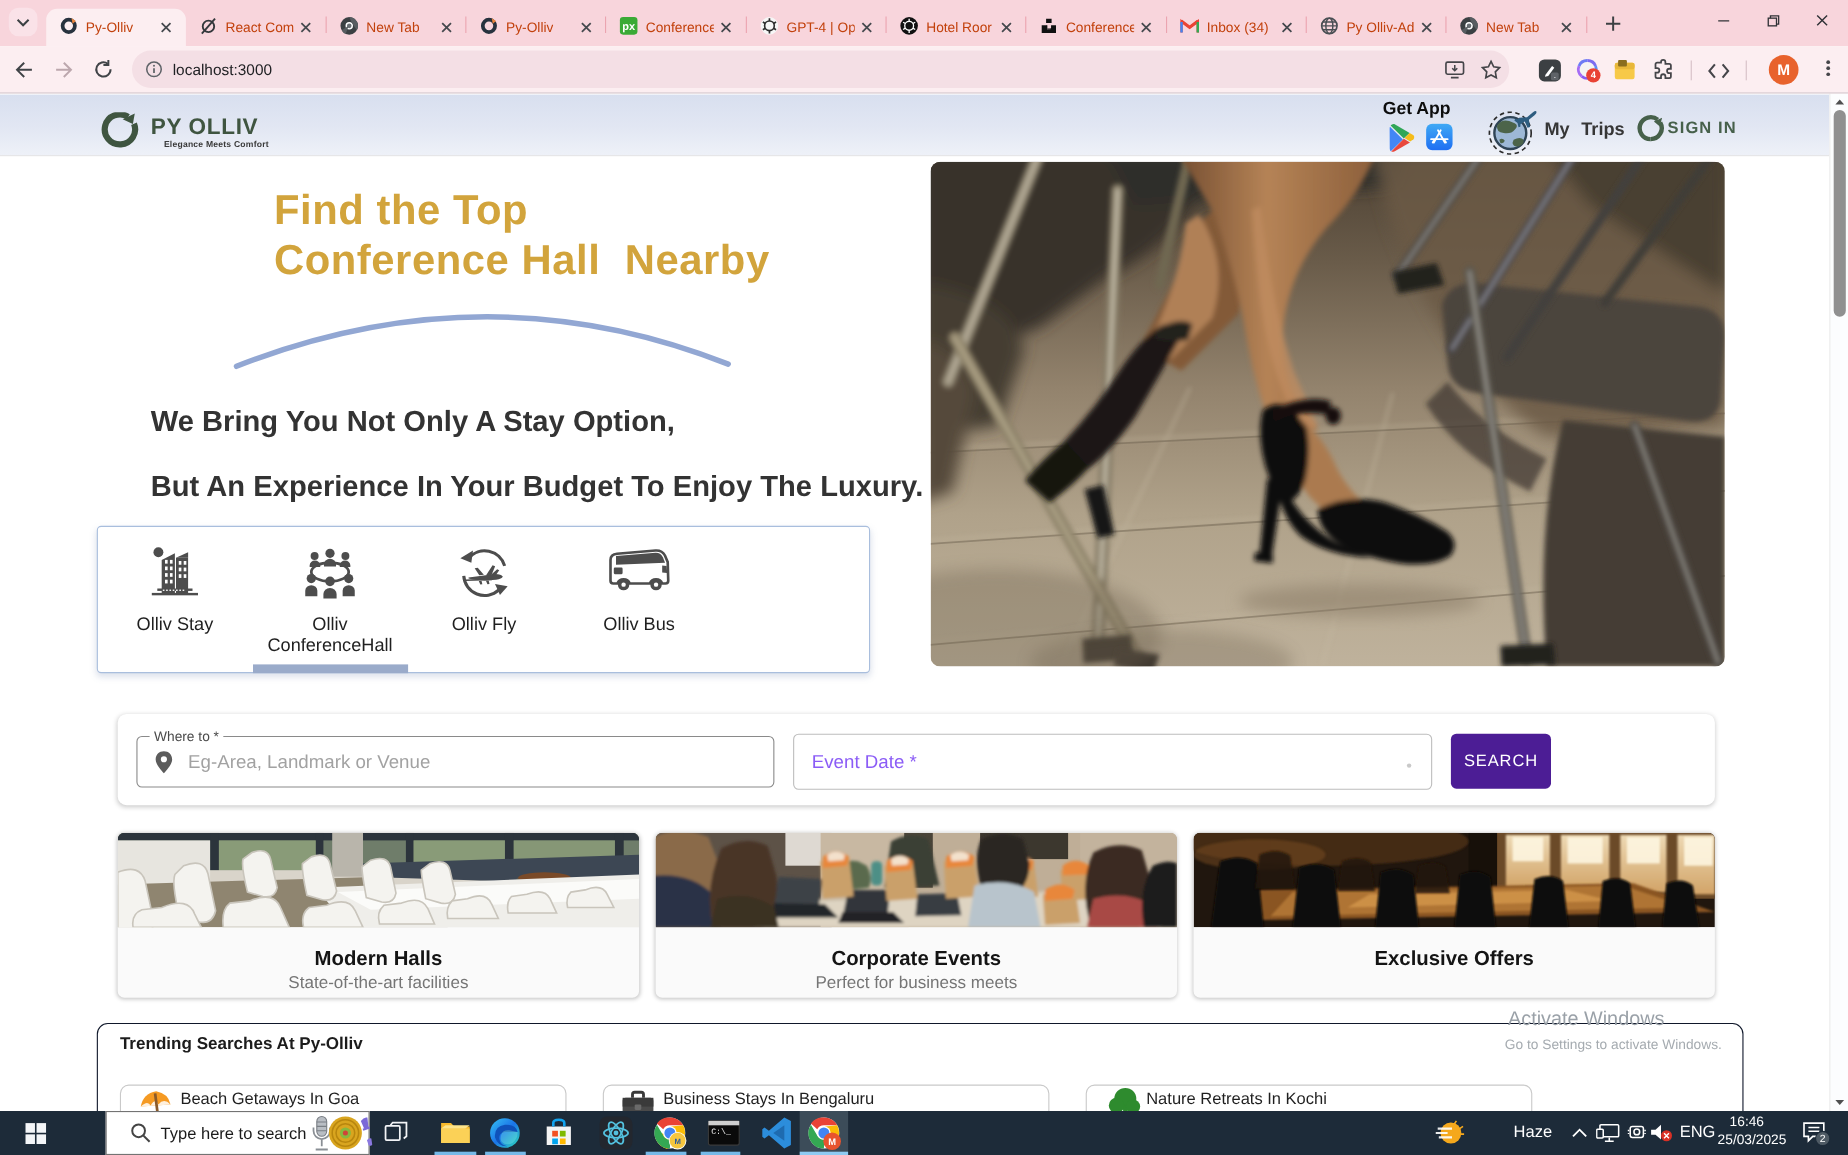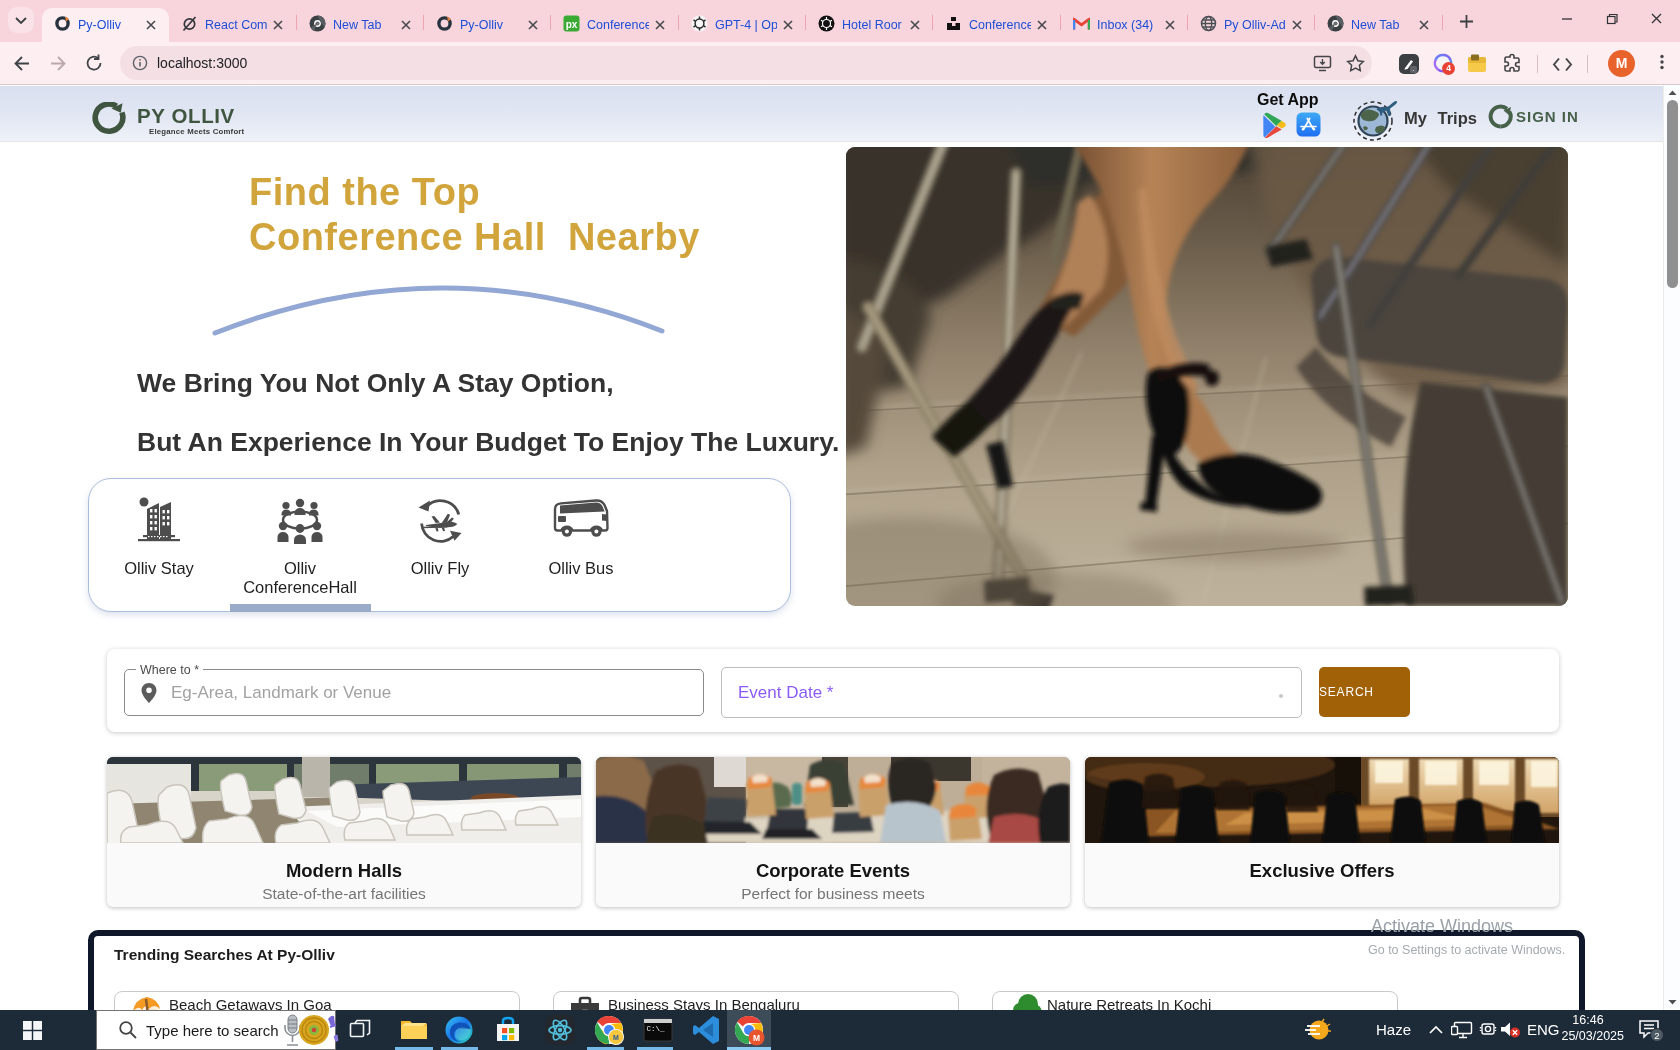--- a/index.html
+++ b/index.html
@@ -2,21 +2,21 @@
 <html><head>
 <meta charset="utf-8">
 <style>
 * { margin:0; padding:0; box-sizing:border-box; }
 html,body { width:1680px; height:1050px; overflow:hidden; }
 body { font-family:"Liberation Sans", sans-serif; position:relative; background:#fff; }
 .abs { position:absolute; }
 
 
 #tabbar { position:absolute; left:0; top:0; width:1680px; height:42px; background:#f8d5dc; }
-.tab { position:absolute; top:8px; height:34px; border-radius:10px 10px 0 0; font-size:12.5px; color:#1d4ed8; }
+.tab { position:absolute; top:8px; height:34px; border-radius:10px 10px 0 0; font-size:12.5px; color:#c2410c; }
 .tab.active { background:#fceef1; }
 .tab .fav { position:absolute; left:12px; top:7px; width:17px; height:17px; }
 .tab .ttl { position:absolute; left:36px; top:10px; white-space:nowrap; overflow:hidden; max-width:62px; }
 .tab .x { position:absolute; right:10px; top:9px; width:16px; height:16px; color:#45494e; }
 .tabdiv { position:absolute; top:15px; width:1px; height:15px; background:#eba4b0; }
 #chevbtn { position:absolute; left:8px; top:7px; width:26px; height:26px; border-radius:9px; background:#fae2e8; }
 .winctl { position:absolute; top:0; width:45px; height:40px; color:#303236; text-align:center; line-height:40px; font-size:14px; }
 
 #toolbar { position:absolute; left:0; top:42px; width:1680px; height:43px; background:#fceef1; border-bottom:1px solid #d5c9cd; }
 #omni { position:absolute; left:120px; top:46px; width:1252px; height:34px; border-radius:17px; background:#f4dfe5; }
@@ -30,46 +30,46 @@
 #scrollthumb { position:absolute; left:3px; top:15px; width:11px; height:188px; background:#909090; border-radius:6px; }
 
 
 #herotitle { position:absolute; left:249px; top:170px; font-size:38px; line-height:45px; font-weight:bold; color:#d2a43c; letter-spacing:0.5px;}
 #sub1 { position:absolute; left:137px; top:368px; font-size:26.5px; font-weight:bold; color:#333; }
 #sub2 { position:absolute; left:137px; top:427px; font-size:26.5px; font-weight:bold; color:#333; }
 #heroimg { position:absolute; left:846px; top:147px; width:722px; height:459px; border-radius:9px; overflow:hidden; }
 
 
 #tabcard { position:absolute; left:88px; top:478px; width:703px; height:134px; background:#fff;
-  border:1px solid #a9bedd; border-radius:23px; box-shadow:0 3px 6px rgba(120,140,180,0.25); }
+  border:1px solid #a9bedd; border-radius:4px; box-shadow:0 3px 6px rgba(120,140,180,0.25); }
 .svctab { position:absolute; top:0; width:140px; height:134px; text-align:center; }
 .svctab .lbl { position:absolute; top:80px; width:100%; font-size:16.5px; color:#1f1f1f; line-height:19px; }
 .svctab svg { position:absolute; top:16px; left:50%; transform:translateX(-50%); }
 #tabind { position:absolute; left:141px; top:125px; width:141px; height:8px; background:#9aabca; }
 
 
 #searchcard { position:absolute; left:107px; top:649px; width:1452px; height:83px; background:#fff; border-radius:8px;
   box-shadow:0 1px 5px rgba(0,0,0,0.22); }
 #inp1 { position:absolute; left:124px; top:669px; width:580px; height:47px; border:1px solid #8a8a8a; border-radius:5px; }
 #inp1 .flabel { position:absolute; left:11px; top:-7px; background:#fff; padding:0 4px; font-size:12.5px; color:#4a4a4a; }
 #inp1 .ph { position:absolute; left:46px; top:13px; font-size:17px; color:#a2a2a2; }
 #inp2 { position:absolute; left:721px; top:667px; width:581px; height:51px; border:1px solid #bdbdbd; border-radius:5px; }
 #inp2 .ph { position:absolute; left:16px; top:15px; font-size:17px; color:#8b5cf6; }
-#searchbtn { position:absolute; left:1319px; top:667px; width:91px; height:50px; background:#a16207; border-radius:5px;
-  color:#fff; font-size:12px; letter-spacing:0.8px; line-height:50px; }
+#searchbtn { position:absolute; left:1319px; top:667px; width:91px; height:50px; background:#4c1d95; border-radius:5px;
+  color:#fff; font-size:15px; letter-spacing:0.8px; text-align:center; line-height:50px; }
 
 
 .promo { position:absolute; top:757px; width:474px; height:150px; background:#fafafa; border-radius:6px;
   box-shadow:0 1px 4px rgba(0,0,0,0.25); overflow:hidden; }
 .promo .img { position:absolute; left:0; top:0; width:474px; height:86px; }
 .promo .t1 { position:absolute; top:103px; width:100%; text-align:center; font-size:18.5px; font-weight:bold; color:#141414; }
 .promo .t2 { position:absolute; top:128px; width:100%; text-align:center; font-size:15.5px; color:#757575; }
 
 
-#trendcard { position:absolute; left:88px; top:930px; width:1497px; height:119px; background:#fff; border:6px solid #0f172a; border-radius:10px; }
+#trendcard { position:absolute; left:88px; top:930px; width:1497px; height:119px; background:#fff; border:1px solid #0f172a; border-radius:10px; }
 #trendcard h3 { position:absolute; left:20px; top:10px; font-size:15.5px; color:#1c1c1c; }
 .tcard { position:absolute; top:55px; width:406px; height:63px; border:1px solid #c9c9c9; border-radius:8px; background:#fff; }
 .tcard .txt { position:absolute; left:54px; top:4px; font-size:15px; color:#1f1f1f; }
 
 #actwin1 { position:absolute; left:1371px; top:916px; font-size:18px; color:#9aa1a8; z-index:60; }
 #actwin2 { position:absolute; left:1368px; top:943px; font-size:12.5px; color:#a5abb0; z-index:60; }
 
 
 #taskbar { position:absolute; left:0; top:1010px; width:1680px; height:40px; background:#1d2b39; }
 #tsearch { position:absolute; left:96px; top:1010px; width:240px; height:40px; background:#fff; border:1px solid #737373; }

